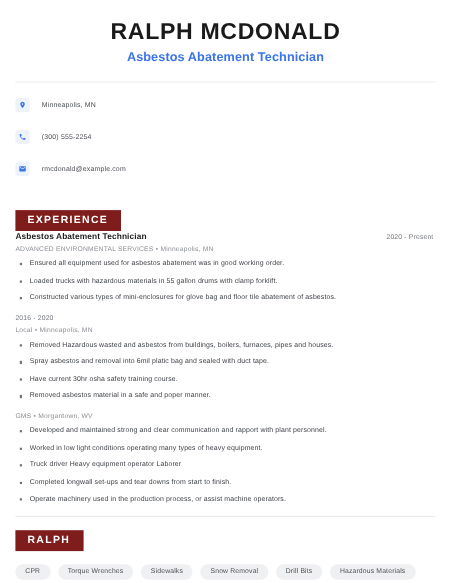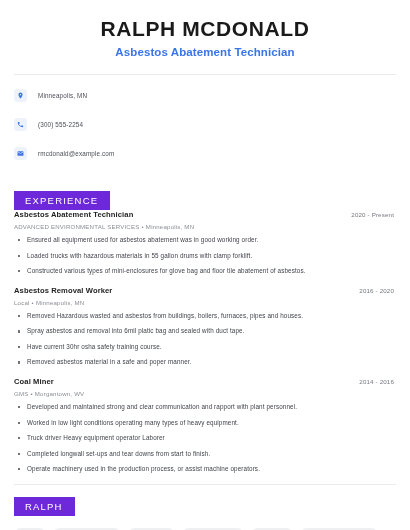--- a/index.html
+++ b/index.html
@@ -70,24 +70,24 @@
   .contact-icon svg { display: block; }
   .contact-text {
     font-size: 6.3px;
     color: #4b4f56;
     letter-spacing: 0.15px;
   }
 
   
   .section-tag {
     display: inline-block;
-    background: #6d28d9;
+    background: #7f1d1d;
     color: #ffffff;
     font-size: 9.5px;
-    font-weight: normal;
+    font-weight: bold;
     letter-spacing: 1.2px;
     padding: 4px 12px 4px 11px;
     margin-top: 4px;
   }
 
   
   .experience { padding-top: 12px; }
   .job { margin-bottom: 11px; }
   .job-head {
     display: flex;
@@ -209,36 +209,31 @@
           </div>
           <div class="job-meta"><span>ADVANCED ENVIRONMENTAL SERVICES</span><span class="sep">•</span><span>Minneapolis, MN</span></div>
           <ul class="bullets">
             <li>Ensured all equipment used for asbestos abatement was in good working order.</li>
             <li>Loaded trucks with hazardous materials in 55 gallon drums with clamp forklift.</li>
             <li>Constructed various types of mini-enclosures for glove bag and floor tile abatement of asbestos.</li>
           </ul>
         </div>
         <div class="job">
           <div class="job-head">
-            <div class="job-role">Asbestos Removal Worker</div>
             <div class="job-dates">2016 - 2020</div>
           </div>
           <div class="job-meta"><span>Local</span><span class="sep">•</span><span>Minneapolis, MN</span></div>
           <ul class="bullets">
             <li>Removed Hazardous wasted and asbestos from buildings, boilers, furnaces, pipes and houses.</li>
             <li>Spray asbestos and removal into 6mil platic bag and sealed with duct tape.</li>
             <li>Have current 30hr osha safety training course.</li>
             <li>Removed asbestos material in a safe and poper manner.</li>
           </ul>
         </div>
         <div class="job">
-          <div class="job-head">
-            <div class="job-role">Coal Miner</div>
-            <div class="job-dates">2014 - 2016</div>
-          </div>
           <div class="job-meta"><span>GMS</span><span class="sep">•</span><span>Morgantown, WV</span></div>
           <ul class="bullets">
             <li>Developed and maintained strong and clear communication and rapport with plant personnel.</li>
             <li>Worked in low light conditions operating many types of heavy equipment.</li>
             <li>Truck driver Heavy equipment operator Laborer</li>
             <li>Completed longwall set-ups and tear downs from start to finish.</li>
             <li>Operate machinery used in the production process, or assist machine operators.</li>
           </ul>
         </div>
       </div>

